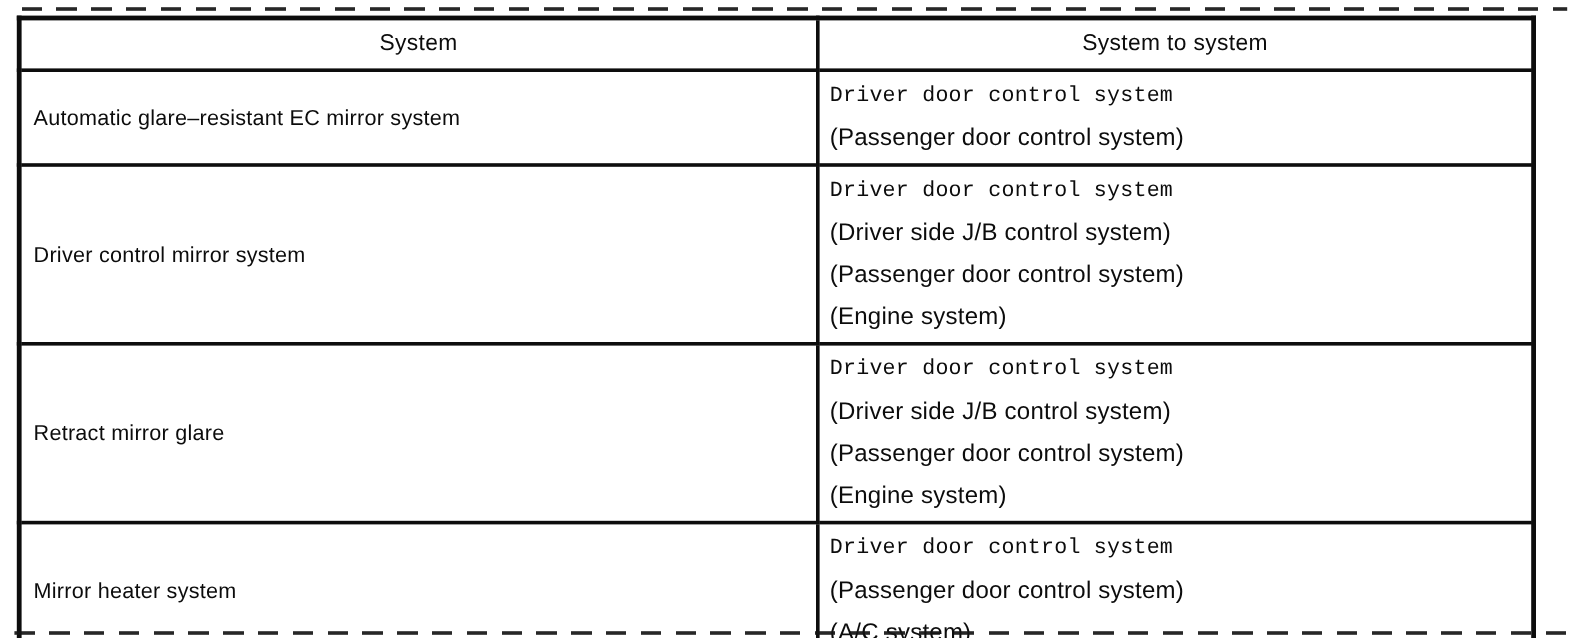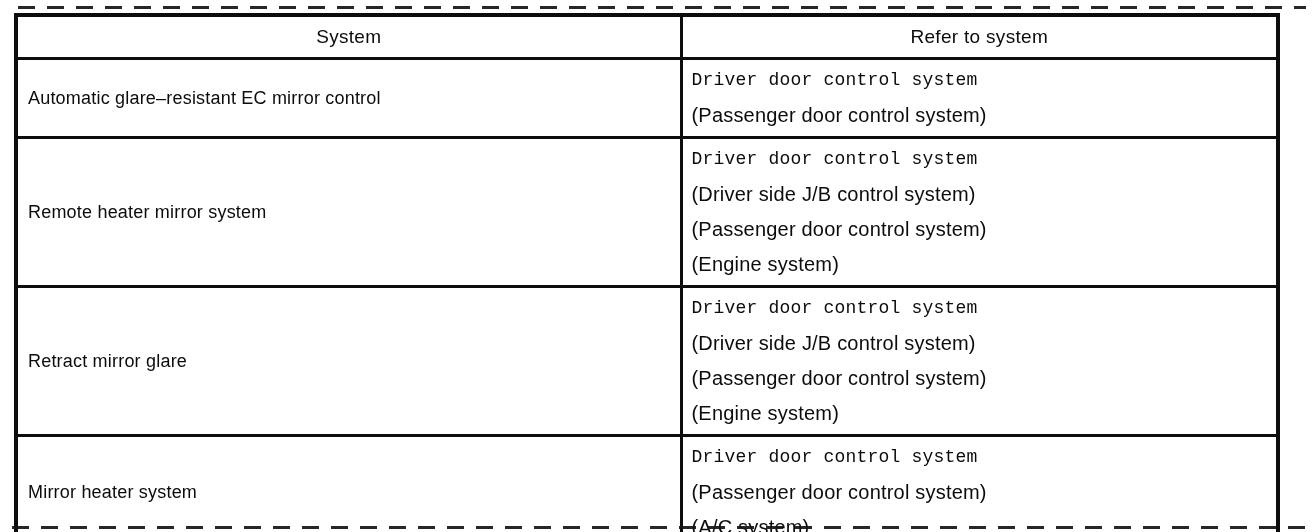--- a/index.html
+++ b/index.html
@@ -94,33 +94,33 @@
   <div class="scan-dash scan-dash-top"></div>
 
   <table class="ref-table">
     <colgroup>
       <col class="c-system">
       <col class="c-refer">
     </colgroup>
     <thead>
       <tr>
         <th>System</th>
-        <th>Refer to system</th>
+        <th>System to system</th>
       </tr>
     </thead>
     <tbody>
       <tr class="row-1">
-        <td class="sys">Automatic glare–resistant EC mirror control</td>
+        <td class="sys">Automatic glare–resistant EC mirror system</td>
         <td class="ref">
           <div class="primary">Driver door control system</div>
           <div class="paren">(Passenger door control system)</div>
         </td>
       </tr>
       <tr class="row-2">
-        <td class="sys">Remote heater mirror system</td>
+        <td class="sys">Driver control mirror system</td>
         <td class="ref">
           <div class="primary">Driver door control system</div>
           <div class="paren">(Driver side J/B control system)</div>
           <div class="paren">(Passenger door control system)</div>
           <div class="paren">(Engine system)</div>
         </td>
       </tr>
       <tr class="row-3">
         <td class="sys">Retract mirror glare</td>
         <td class="ref">

